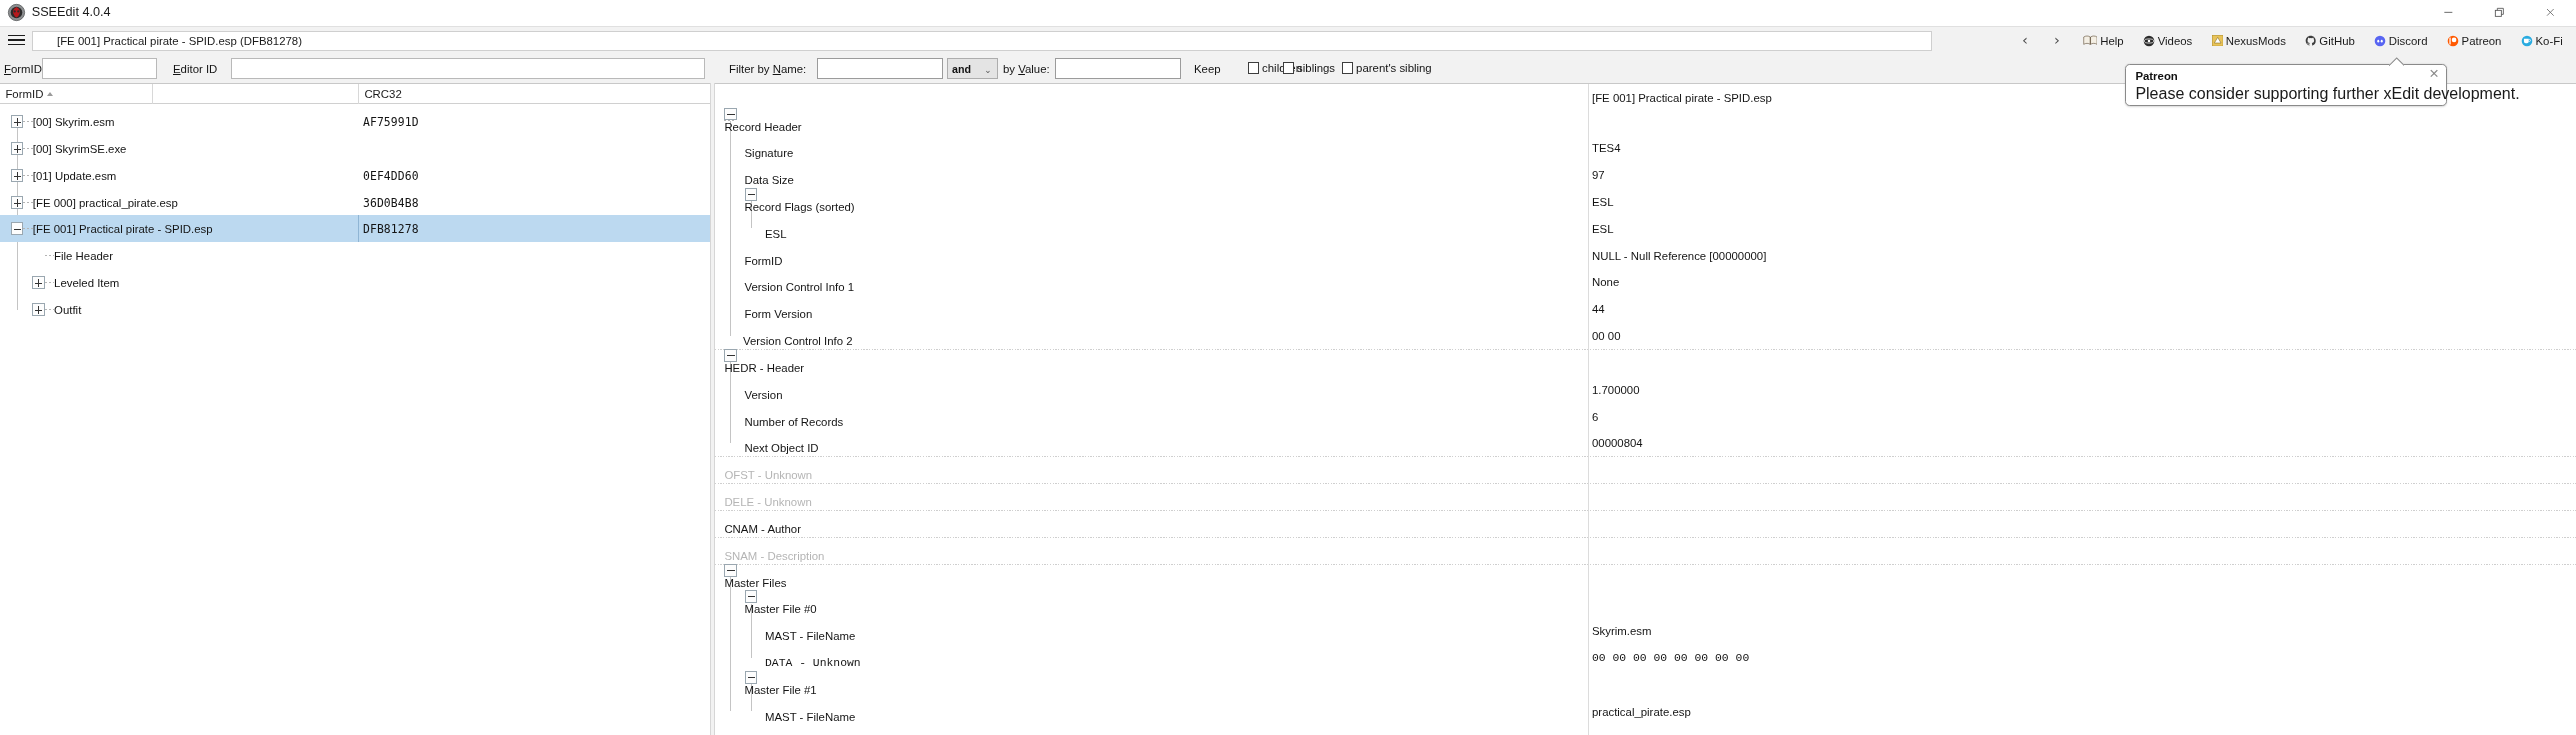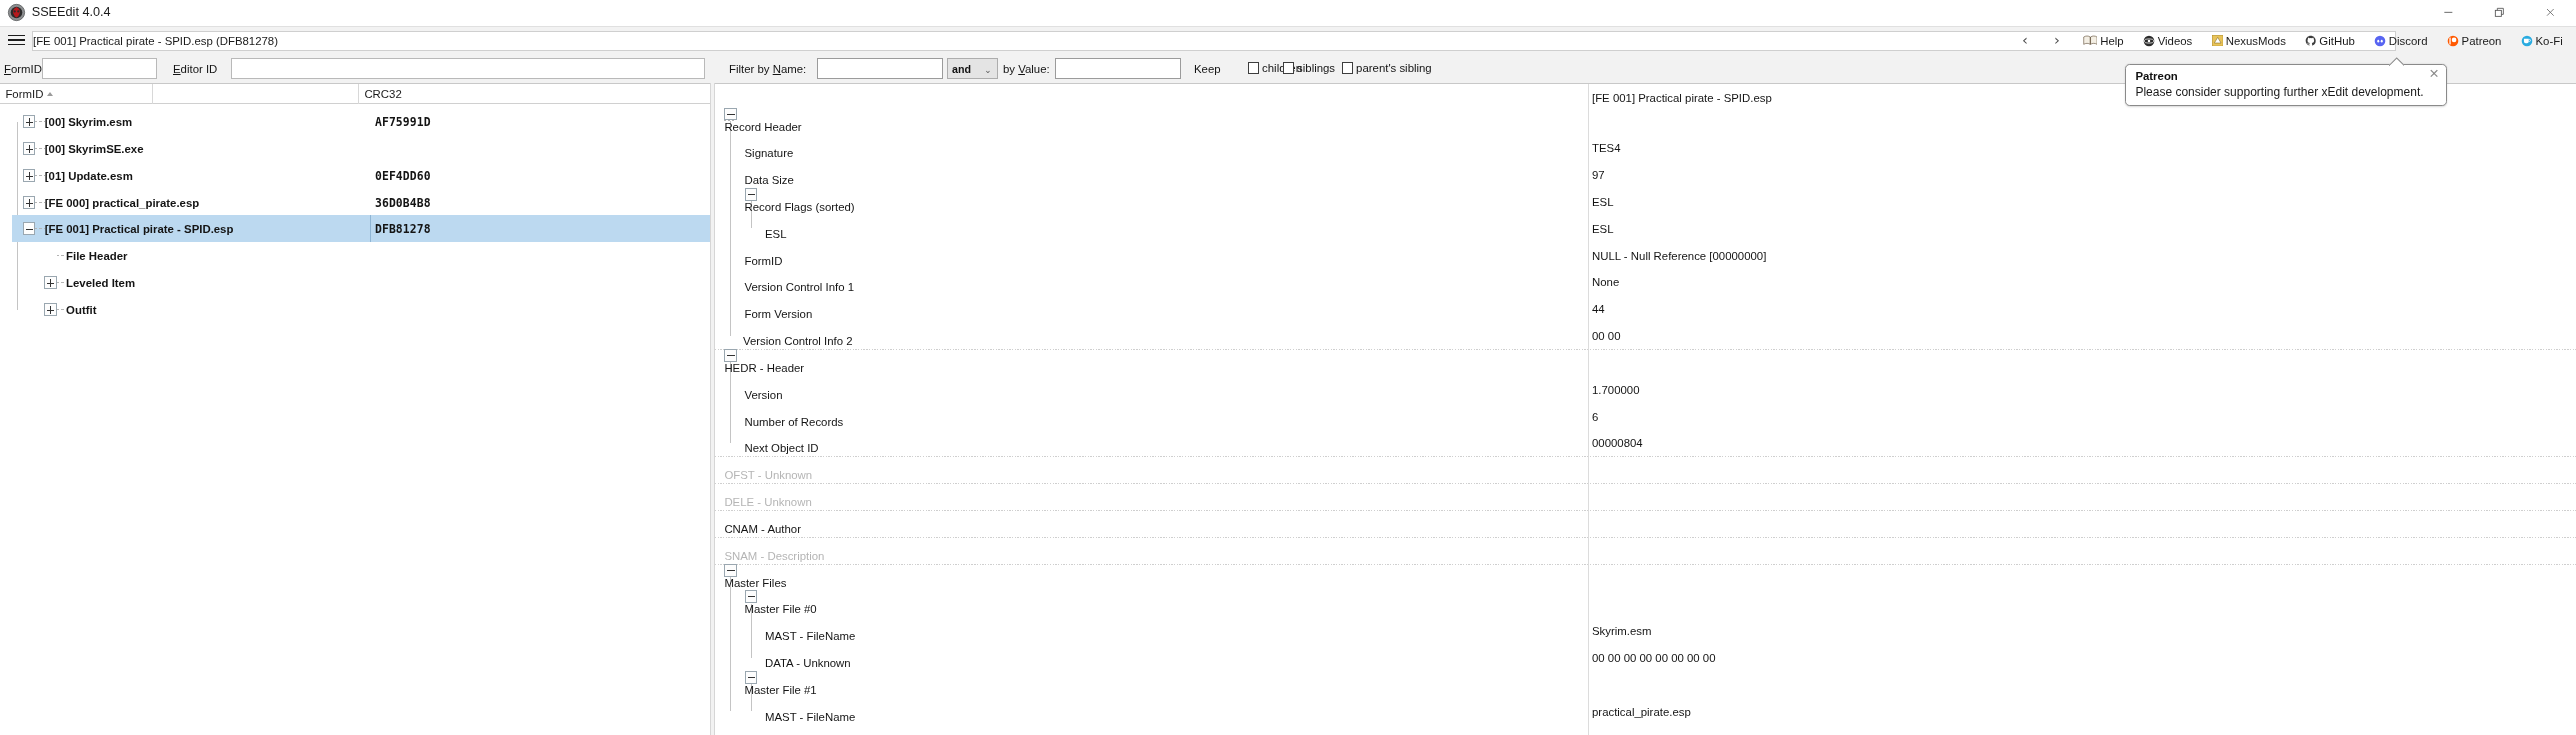--- a/index.html
+++ b/index.html
@@ -49,25 +49,25 @@
     position: absolute; left: 8px; top: 6px;
     width: 17.4px; height: 14.8px;
     display: flex; flex-direction: column; justify-content: space-between;
     padding: 2px 0;
   }
   .hamburger span {
     display: block; height: 1.3px; background: #1d1d1d; width: 17.4px;
   }
   .file-combo {
     position: absolute; left: 32px; top: 4px;
-    width: 2364px; height: 20px;
+    width: 1900px; height: 20px;
     background: #ffffff;
     border: 0.7px solid #cfcfcf;
     display: flex; align-items: center;
-    padding-left: 0;
+    padding-left: 24px;
     font-size: 11.4px; color: #1a1a1a;
     white-space: nowrap; overflow: hidden;
   }
 
   
   .nav-arrows {
     position: absolute; left: 2009px; top: 4px;
     display: flex; align-items: center; height: 20px;
   }
   .nav-arrow {
@@ -195,22 +195,22 @@
   #hcell-mid    { left: 153px; width: 206px; }
   #hcell-crc32  { left: 359px; width: 351px; border-right: none; }
   .sortarrow {
     margin-left: 4px; width: 0; height: 0;
     border-left: 3.4px solid transparent; border-right: 3.4px solid transparent;
     border-bottom: 4px solid #9a9a9a;
   }
 
   
   .lrow {
-    position: absolute; left: 12px; width: 710px; height: 27px;
-    display: flex; align-items: center; font-weight: bold;
+    position: absolute; left: 0; width: 710px; height: 27px;
+    display: flex; align-items: center;
   }
   .lrow.selected { background: #bcd9f0; }
   .lrow .lname {
     position: absolute; left: 0; height: 27px; width: 359px;
     display: flex; align-items: center;
     font-size: 11.4px; color: #141414; white-space: nowrap;
   }
   .lrow.selected .lname {
     border-right: 0.7px solid #8fb5d4;
   }
@@ -283,21 +283,21 @@
     border-radius: 4.7px;
     box-shadow: 0 0.7px 2px rgba(0,0,0,.16);
     z-index: 50;
   }
   .popup-title {
     position: absolute; left: 9.4px; top: 4.7px;
     font-size: 11.4px; font-weight: bold; color: #111;
   }
   .popup-body {
     position: absolute; left: 9.4px; top: 19.5px;
-    font-size: 12px; color: #1a1a1a; white-space: nowrap;
+    font-size: 16px; color: #1a1a1a; white-space: nowrap;
   }
   .popup-close {
     position: absolute; right: 6.7px; top: 3.4px;
     font-size: 12.7px; color: #8b8b8b; line-height: 1;
     font-family: "DejaVu Sans", sans-serif;
   }
   .popup-tail {
     position: absolute; left: 263px; top: -8.7px;
     width: 14.8px; height: 9.4px; overflow: hidden;
   }
@@ -735,21 +735,21 @@
         <div class="rval"></div>
       </div>
       <div class="rrow" style="top: 533px;">
         <div class="rname" style="left: 50px;">
           <span class="expander none"></span>
           <span class="dotline"></span>
           <span>MAST - FileName</span>
         </div>
         <div class="rval">Skyrim.esm</div>
       </div>
-      <div class="rrow" style="top: 560px;">
+      <div class="rrow" style="top: 560px; font-family: Liberation Mono, monospace;">
         <div class="rname" style="left: 50px;">
           <span class="expander none"></span>
           <span class="dotline"></span>
           <span>DATA - Unknown</span>
         </div>
         <div class="rval">00 00 00 00 00 00 00 00</div>
       </div>
       <div class="rrow" style="top: 587px;">
         <div class="rname" style="left: 29.5px;">
           <span class="expander "></span>

